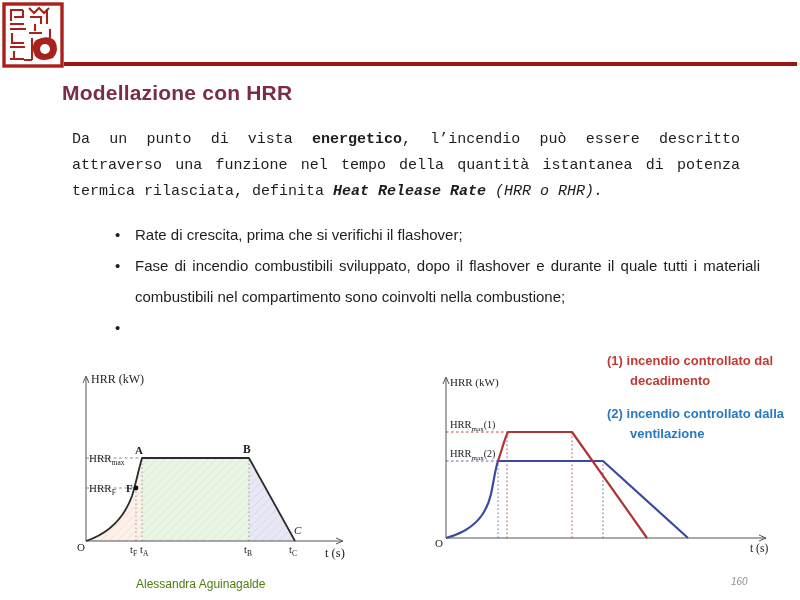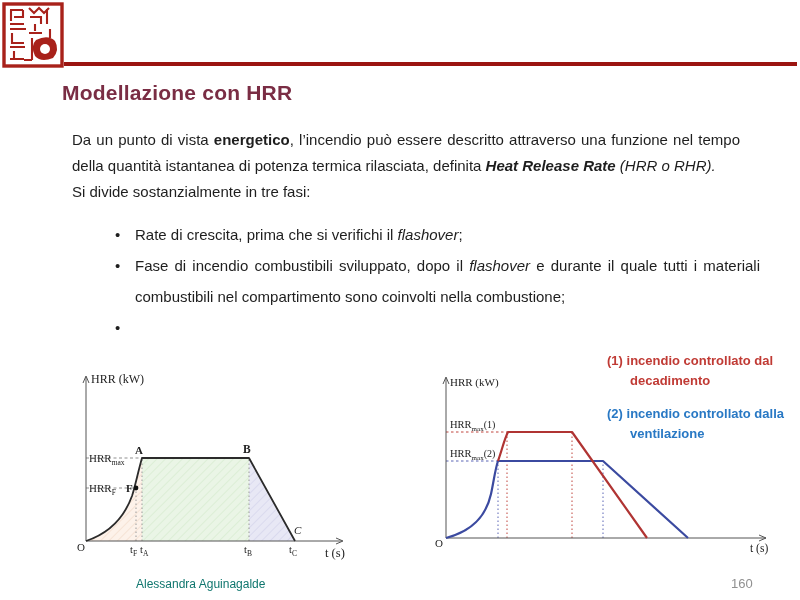--- a/index.html
+++ b/index.html
@@ -14,47 +14,47 @@
   .seal { left:2px; top:2px; width:62px; height:66px; background:#fff; z-index:3; }
   .header-rule { left:63px; top:62px; right:3px; height:4px; background:#9b1511; z-index:2; }
   .page-title {
     left:62px; top:81px; font-size:21px; font-weight:bold; color:#7a2d44;
     letter-spacing:0.2px;
   }
 
   
   .intro {
     left:72px; top:127px; width:668px; font-size:15px; line-height:26px;
-    text-align:justify; color:#1e1e1e;
+    text-align:justify; color:#1e1e1e;font-family:Liberation Mono, monospace;
   }
   .intro .b  { font-weight:bold; }
   .intro .bi { font-weight:bold; font-style:italic; }
   .intro .i  { font-style:italic; }
 
   
   .bullets { left:102px; top:219px; width:658px; font-size:15px; color:#1e1e1e; }
   .bullet-item { position:relative; padding-left:33px; line-height:31px; text-align:justify; }
   .bullet-marker { position:absolute; left:13px; top:0; }
-  .bullet-item .i { font-style:italic; }
+  .bullet-item .i { }
 
   
   .chart-left  { left:58px;  top:362px; width:300px; height:200px; }
   .chart-right { left:428px; top:348px; width:372px; height:217px; }
   svg text { font-family:"Liberation Serif", serif; fill:#222222; }
 
   
   .legend { left:607px; top:351px; width:202px; font-size:13px; font-weight:bold;
             font-family:"Liberation Sans", sans-serif; }
   .lg-entry { padding-left:23px; text-indent:-23px; line-height:1.55; }
   .lg-entry.fuel { color:#c03a34; }
   .lg-entry.vent { color:#2878c4; margin-top:13px; }
 
   
-  .footer-author { left:136px; top:577px; font-size:12px; color:#0f766e; }
-  .footer-page   { left:731px; top:576px; font-size:13px; color:#909090; }
+  .footer-author { left:136px; top:577px; font-size:12px; color:#4d7c0f; }
+  .footer-page   { left:731px; top:576px; font-size:10px; color:#909090;font-style:italic; }
 </style>
 </head>
 <body>
 
 <div class="abs seal">
   <svg width="62" height="66" viewBox="0 0 62 66">
     <rect x="2" y="2" width="58" height="62" fill="none" stroke="#a8211a" stroke-width="3.4"></rect>
     <g fill="none" stroke="#a8211a" stroke-width="2.1">
       <path d="M8 8 h13 M9 8 v11 M21 8 v7 h-9 M8 22 h14"></path>
       <path d="M27 6 l5 5 l5 -5 l5 5 l5 -5 M28 15 h11 v7 M45 7 v15 M33 22 v7"></path>
@@ -65,21 +65,20 @@
     <circle cx="43" cy="47" r="5" fill="#ffffff"></circle>
     <path d="M30 36 v22 M30 58 h-8" fill="none" stroke="#a8211a" stroke-width="2.1"></path>
   </svg>
 </div>
 
 <div class="abs header-rule"></div>
 <h1 class="abs page-title">Modellazione con HRR</h1>
 
 <div class="abs intro">
   <span>Da un punto di vista </span><span class="b">energetico</span><span>, l’incendio può essere descritto attraverso una funzione nel tempo della quantità istantanea di potenza termica rilasciata, definita </span><span class="bi">Heat Release Rate</span><span> </span><span class="i">(HRR o RHR).</span>
-  <div>Si divide sostanzialmente in tre fasi:</div>
 </div>
 
 <div class="abs bullets">
   <div class="bullet-item">
     <span class="bullet-marker">•</span><span>Rate di crescita, prima che si verifichi il </span><span class="i">flashover</span><span>;</span>
   </div>
   <div class="bullet-item">
     <span class="bullet-marker">•</span><span>Fase di incendio combustibili sviluppato, dopo il </span><span class="i">flashover</span><span> e durante il quale tutti i materiali combustibili nel compartimento sono coinvolti nella combustione;</span>
   </div>
   <div class="bullet-item">

